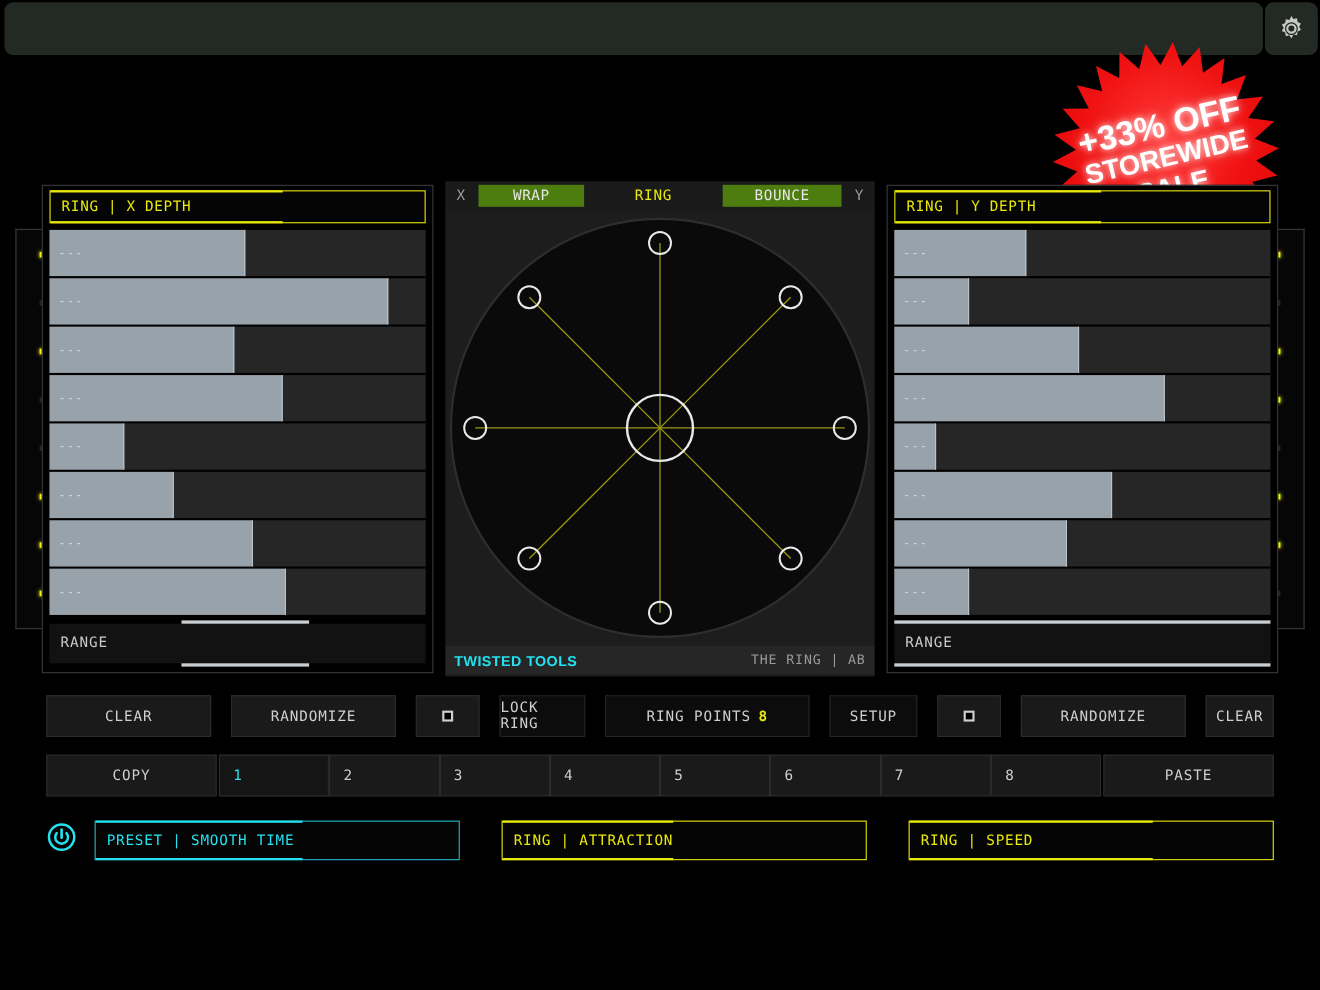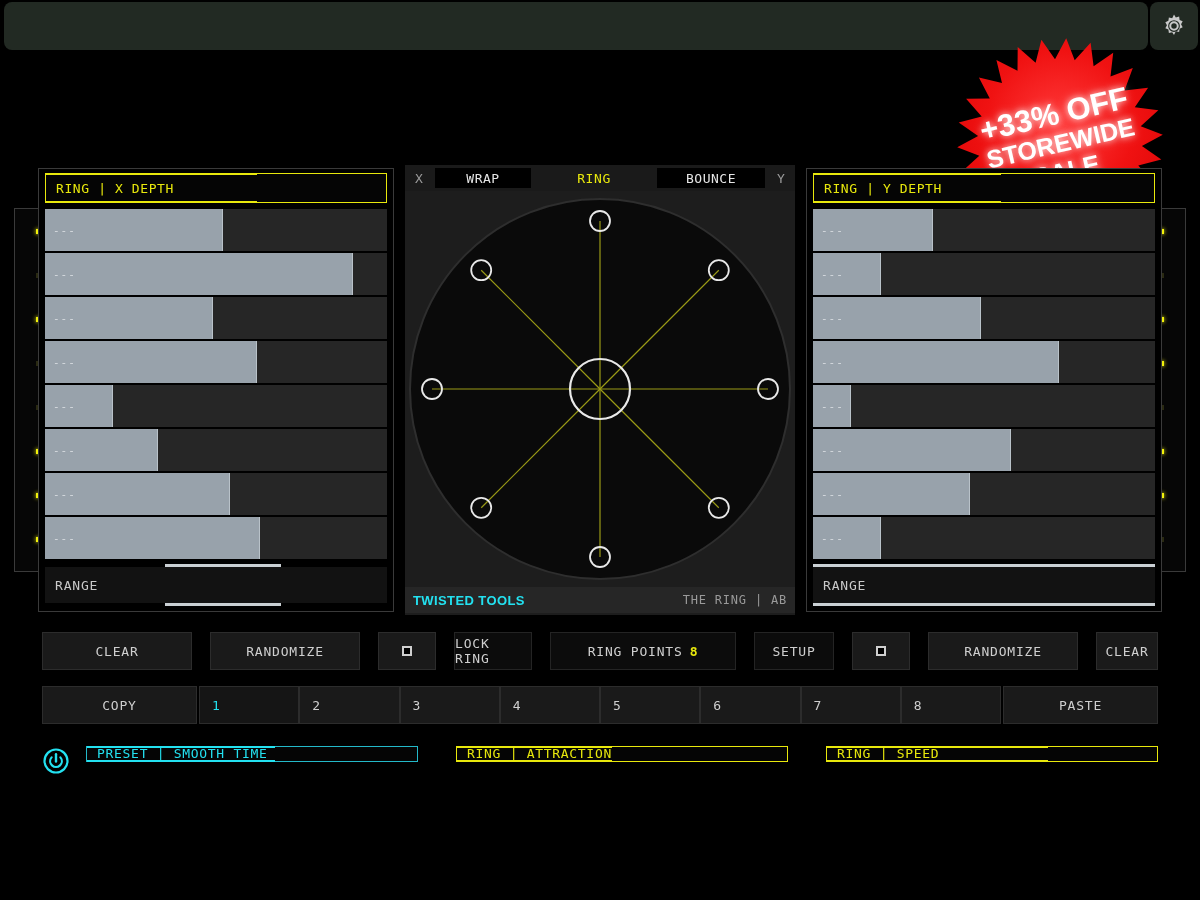--- a/index.html
+++ b/index.html
@@ -118,21 +118,21 @@
   .ringpanel {
     position:absolute; left:405px; top:165px; width:390px; height:450px;
     background:#1d1d1d;
   }
   .ring-header {
     position:relative; height:26px; background:#1a1a1a;
     display:flex; align-items:center;
   }
   .rh-axis { width:28px; text-align:center; font-size:13px; color:#9a9a9a; }
   .rh-btn {
-    height:20px; background:#000000; color:#e6e6e6; font-size:13px;
+    height:20px; background:#4d7c0f; color:#e6e6e6; font-size:13px;
     display:flex; align-items:center; justify-content:center; letter-spacing:.5px;
   }
   .rh-btn.wrap { width:96px; margin-left:2px; }
   .rh-btn.bounce { width:108px; margin-right:2px; }
   .rh-mid {
     flex:1; text-align:center; color:#e8e80c; font-size:13px; letter-spacing:.6px;
   }
   .ring-canvas {
     position:relative; width:390px; height:396px; background:#1d1d1d;
   }
@@ -168,22 +168,22 @@
     background:#1d1d1d; pointer-events:none;
   }
   .numslot .numtxt { position:relative; z-index:1; }
 
   
   .powerbtn {
     position:absolute; left:41px; top:746px; width:30px; height:30px;
     display:flex; align-items:center; justify-content:center;
   }
   .param {
-    position:absolute; top:746px; height:16px; background:#050505;
-    display:flex; align-items:flex-end;
+    position:absolute; top:746px; height:36px; background:#050505;
+    display:flex; align-items:center;
   }
   .param .p-label { padding-left:10px; font-size:13px; letter-spacing:.7px; }
   .param .p-top, .param .p-bot { position:absolute; height:2px; }
   .param .p-top { top:-1px; left:0; }
   .param .p-bot { bottom:-1px; left:0; }
   .param.cyan { border:1px solid #23b9c9; }
   .param.cyan .p-label { color:#23e1f0; }
   .param.cyan .p-top, .param.cyan .p-bot { background:#23e1f0; }
   .param.yellow { border:1px solid #e8e80c; }
   .param.yellow .p-label { color:#e8e80c; }

